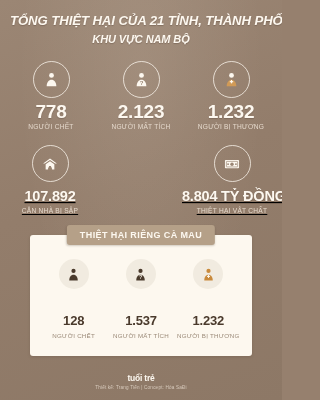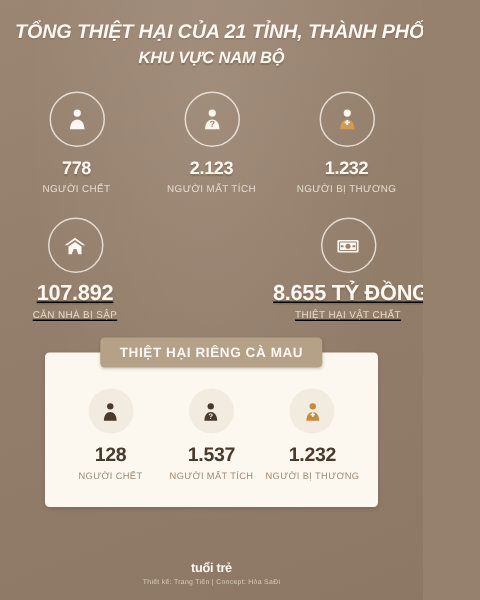--- a/index.html
+++ b/index.html
@@ -64,21 +64,21 @@
     margin: 0 auto;
     display: flex;
     align-items: center;
     justify-content: center;
     box-sizing: border-box;
   }
   .icon-ring svg { display: block; }
   .stat-value {
     color: #fdf8f0;
     font-weight: bold;
-    font-size: 12px;
+    font-size: 19px;
     line-height: 16px;
     margin-top: 6px;
     letter-spacing: -0.2px;
     white-space: nowrap;
     text-shadow: 0 1px 1px rgba(60,44,32,0.25);
   }
   .stat-label {
     color: #e6dacd;
     font-size: 6.6px;
     line-height: 9px;
@@ -143,21 +143,21 @@
   .camau-row .stat { width: 78px; }
   .camau-row .icon-ring {
     width: 30px;
     height: 30px;
     border: none;
     background: #f1ebe0;
   }
   .camau-row .stat-value {
     color: #4a3a2c;
     font-size: 13px;
-    margin-top: 6px;
+    margin-top: 24px;
     text-shadow: none;
   }
   .camau-row .stat-label {
     color: #9b8a78;
     font-size: 6.2px;
     text-shadow: none;
   }
 
   
   .footer {
@@ -250,21 +250,21 @@
     <div class="stat">
       <div class="icon-ring">
         <svg width="18" height="18" viewBox="0 0 24 24" aria-hidden="true">
           <rect x="2.6" y="6.6" width="18.8" height="11.2" rx="1.1" fill="#fdf8f0"></rect>
           <rect x="4.5" y="8.5" width="15" height="7.4" rx="0.6" fill="none" stroke="#9b8674" stroke-width="0.9"></rect>
           <circle cx="12" cy="12.2" r="2.3" fill="#9b8674"></circle>
           <rect x="5.6" y="11.3" width="2.4" height="1.8" fill="#9b8674"></rect>
           <rect x="16" y="11.3" width="2.4" height="1.8" fill="#9b8674"></rect>
         </svg>
       </div>
-      <div class="stat-value">8.655 TỶ ĐỒNG</div>
+      <div class="stat-value">8.804 TỶ ĐỒNG</div>
       <div class="stat-label">THIỆT HẠI VẬT CHẤT</div>
     </div>
 
   </div>
 
   <div class="camau-wrap">
     <div class="camau-panel">
 
       <div class="camau-banner">THIỆT HẠI RIÊNG CÀ MAU</div>
 

